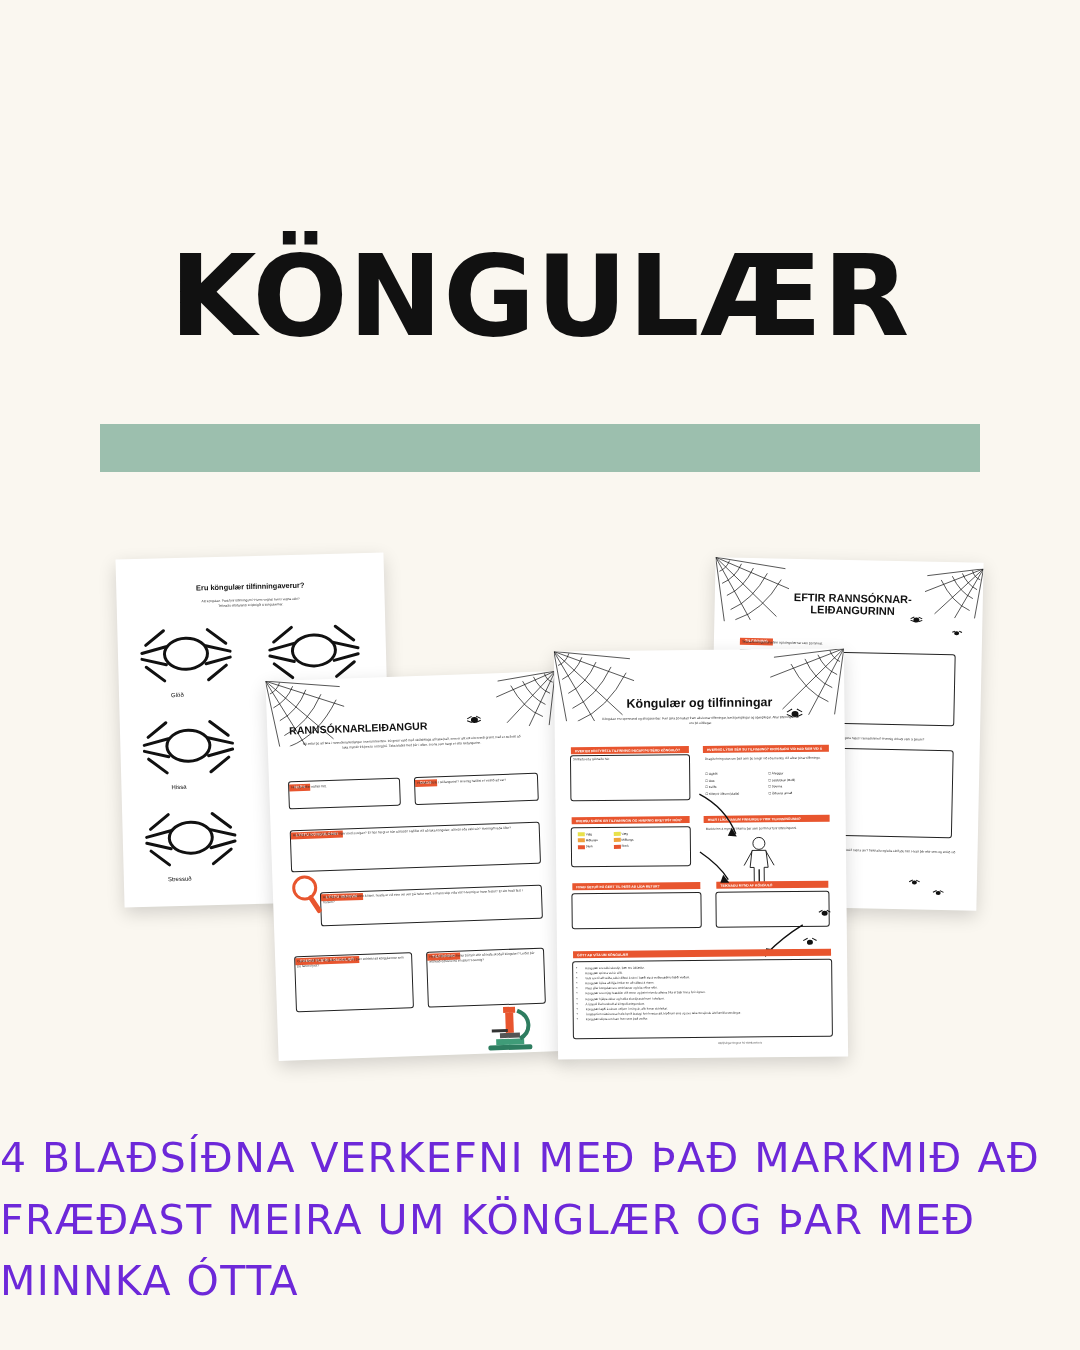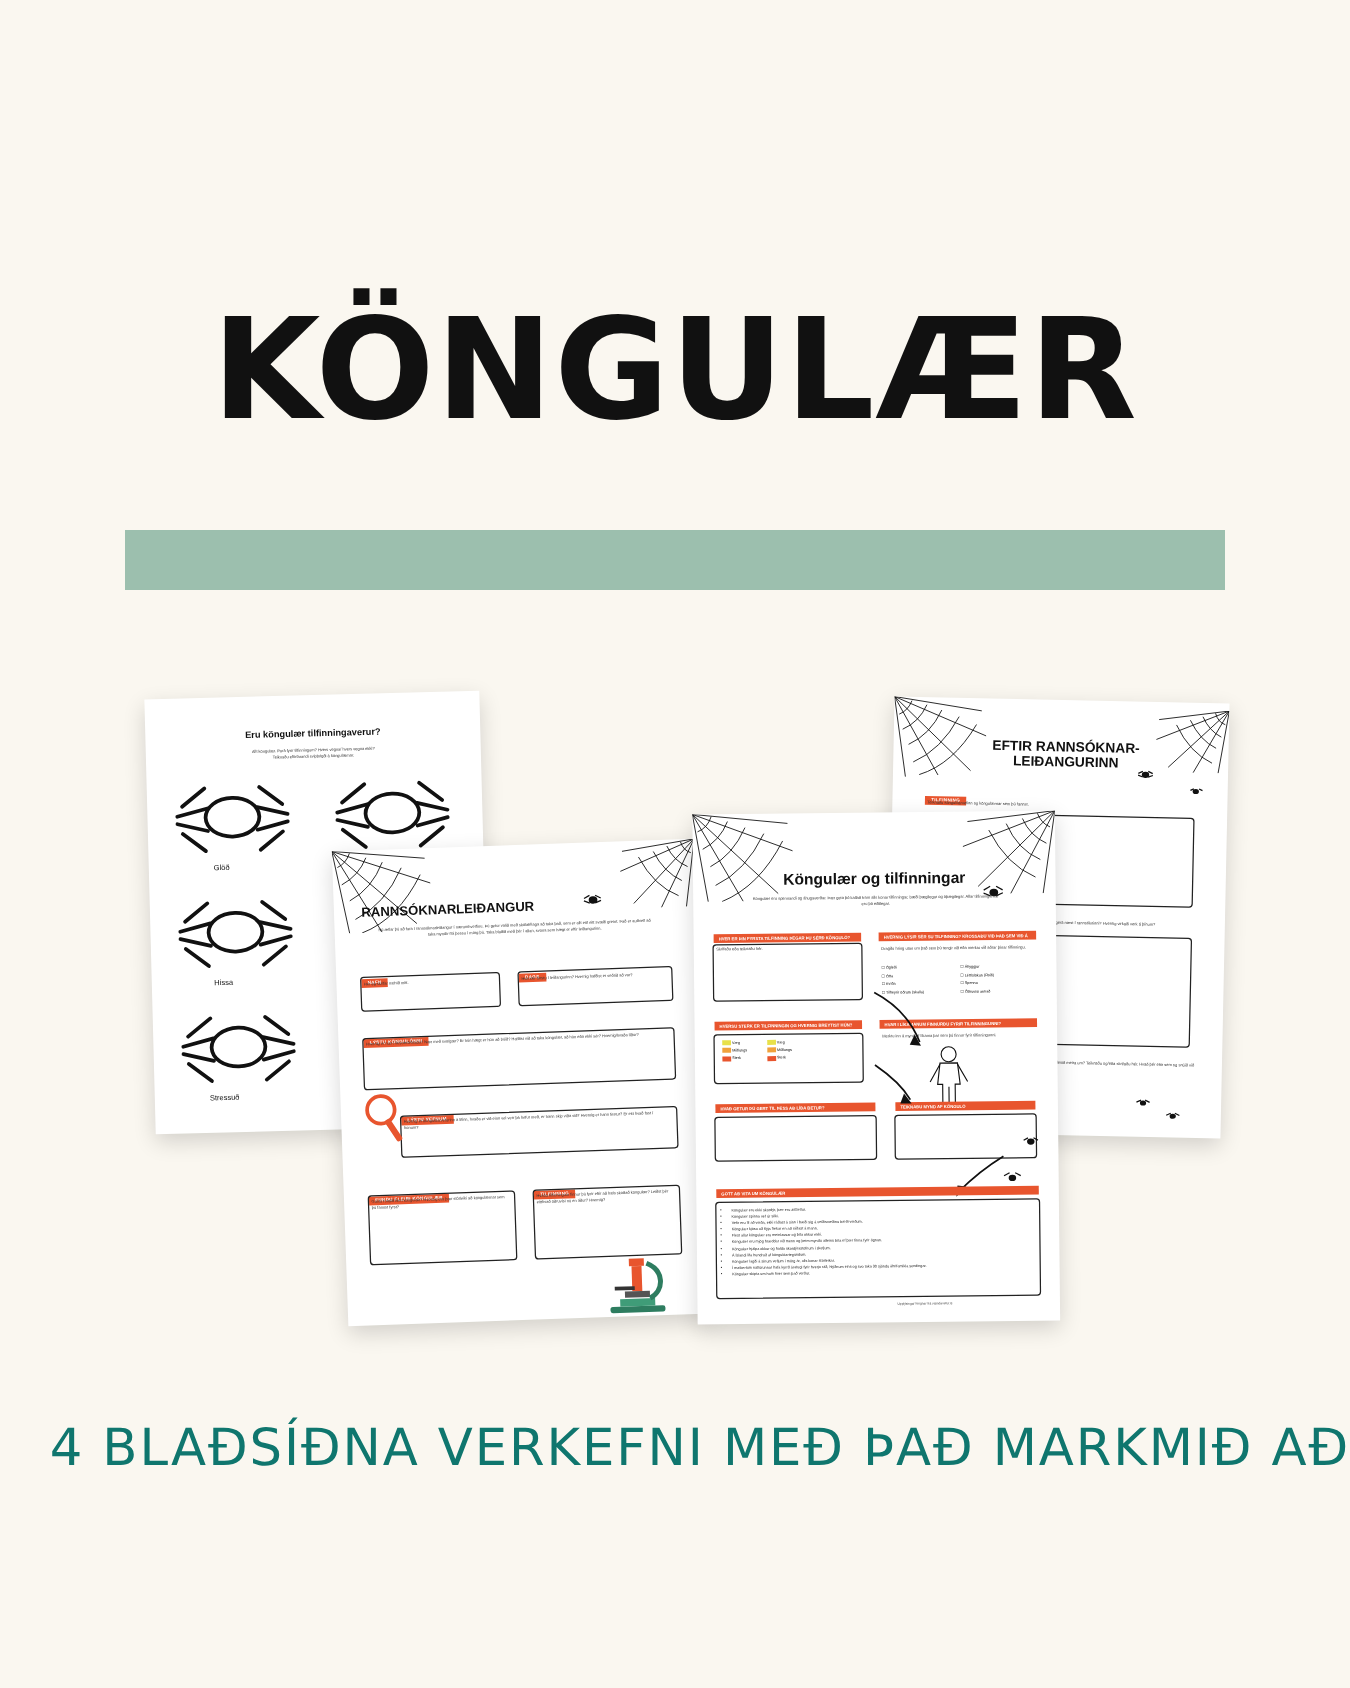--- a/index.html
+++ b/index.html
@@ -27,23 +27,23 @@
     position: absolute; top: 398px; left: 0; width: 1080px;
     text-align: center;
     font-size: 56px; font-weight: 700; letter-spacing: 1px;
     color: #111; line-height: 1.1;
     font-family: "DejaVu Sans", sans-serif;
   }
 
   
   .caption {
     position: absolute; top: 1128px; left: 0; width: 1080px;
-    text-align: right;
+    text-align: left;
     font-size: 41px; font-weight: 400; letter-spacing: 1.5px;
-    color: #0f766e; line-height: 1.5;
+    color: #6d28d9; line-height: 1.5;
     font-family: "DejaVu Sans", sans-serif;
   }
 
   
   .sheet {
     position: absolute;
     background: #ffffff;
     box-shadow: 0 6px 18px rgba(0,0,0,0.16);
     overflow: hidden;
   }
@@ -445,15 +445,16 @@
     </div>
     <div class="sp-ico" style="left:262px; top:258px; width:12px; height:12px;">
       <div class="b" style="left:3px; top:4px; width:6px; height:5px;"></div>
       <div class="l" style="left:0px; top:4px; width:4px; height:0.8px; transform:rotate(-28deg);"></div>
       <div class="l" style="right:0px; top:4px; width:4px; height:0.8px; transform:rotate(28deg);"></div>
     </div>
   </div>
 
   <div class="caption">
     <div>4 BLAÐSÍÐNA VERKEFNI MEÐ ÞAÐ MARKMIÐ AÐ</div>
+    <div>FRÆÐAST MEIRA UM KÖNGLÆR OG ÞAR MEÐ MINNKA ÓTTA</div>
   </div>
 
 </div>
 
 </body></html>

